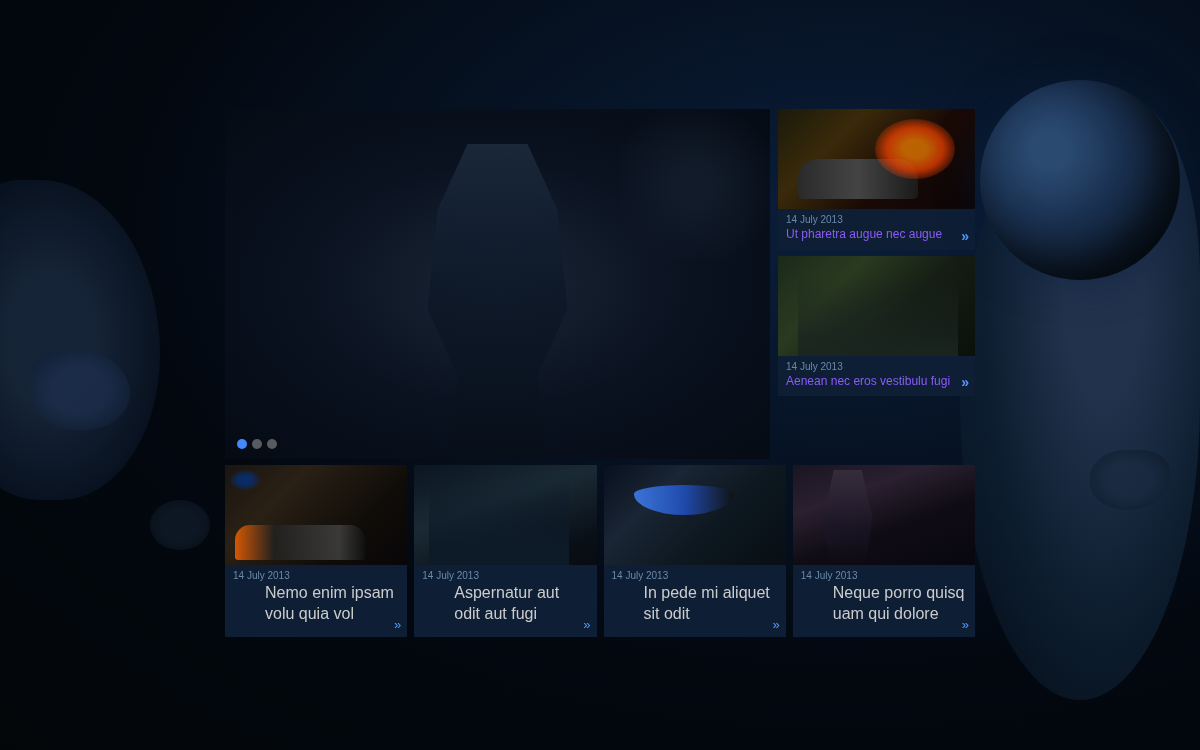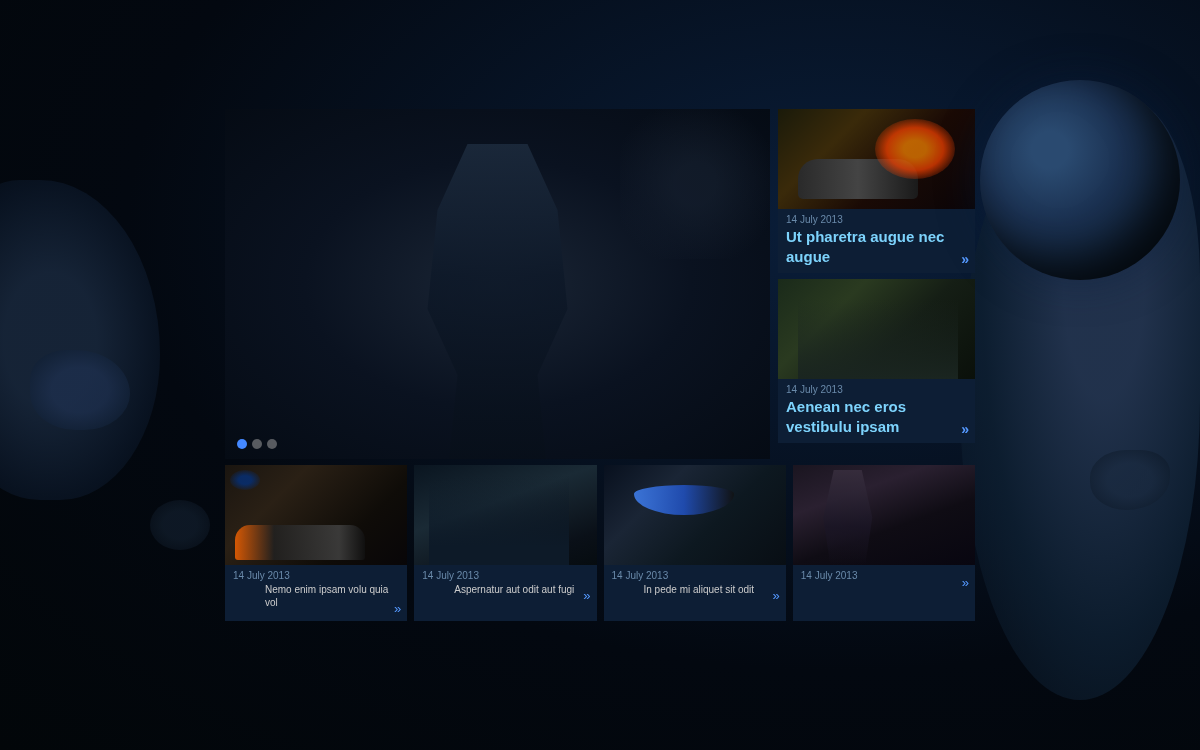--- a/index.html
+++ b/index.html
@@ -297,24 +297,23 @@
       padding: 5px 8px 7px 8px;
     }
 
     .sidebar-date {
       color: #6a8aaa;
       font-size: 10px;
       margin-bottom: 2px;
     }
 
     .sidebar-title {
-      color: #7dd3fc;
-      font-size: 15px;
+      color: #8b5cf6;
+      font-size: 12px;
       line-height: 1.3;
-      font-weight: bold;
     }
 
     .arrow-btn {
       position: absolute;
       right: 6px;
       bottom: 6px;
       color: #5599ff;
       font-size: 14px;
       font-weight: bold;
     }
@@ -423,21 +422,21 @@
     }
 
     .bottom-card-date {
       color: #6a8aaa;
       font-size: 10px;
       margin-bottom: 2px;
     }
 
     .bottom-card-title {
       color: #ccc;
-      font-size: 10px;
+      font-size: 16px;
       line-height: 1.3;
       padding-left: 32px;
     }
 
     .bottom-arrow {
       position: absolute;
       right: 6px;
       bottom: 5px;
       color: #5599ff;
       font-size: 13px;
@@ -508,21 +507,21 @@
         <div class="sidebar-date">14 July 2013</div>
         <div class="sidebar-title">Ut pharetra augue nec augue</div>
       </div>
       <span class="arrow-btn">»</span>
     </div>
 
     <div class="sidebar-card">
       <div class="sidebar-img-placeholder img-soldiers"></div>
       <div class="sidebar-text">
         <div class="sidebar-date">14 July 2013</div>
-        <div class="sidebar-title">Aenean nec eros vestibulu ipsam</div>
+        <div class="sidebar-title">Aenean nec eros vestibulu fugi</div>
       </div>
       <span class="arrow-btn">»</span>
     </div>
 
   </div>
 </div>
 
 <div class="bottom-cards">
 
   <div class="bottom-card">
@@ -549,19 +548,20 @@
       <div class="bottom-card-date">14 July 2013</div>
       <div class="bottom-card-title">In pede mi aliquet sit odit</div>
       <span class="bottom-arrow">»</span>
     </div>
   </div>
 
   <div class="bottom-card">
     <div class="bottom-card-img img-heroine"></div>
     <div class="bottom-card-text">
       <div class="bottom-card-date">14 July 2013</div>
+      <div class="bottom-card-title">Neque porro quisq uam qui dolore</div>
       <span class="bottom-arrow">»</span>
     </div>
   </div>
 
 </div>
 
 <div class="footer-strip"></div>
 
 </body></html>

